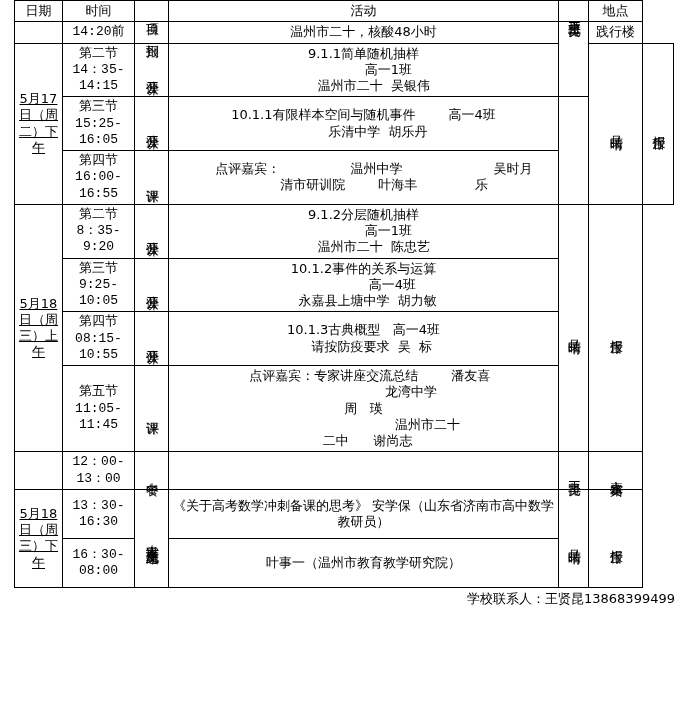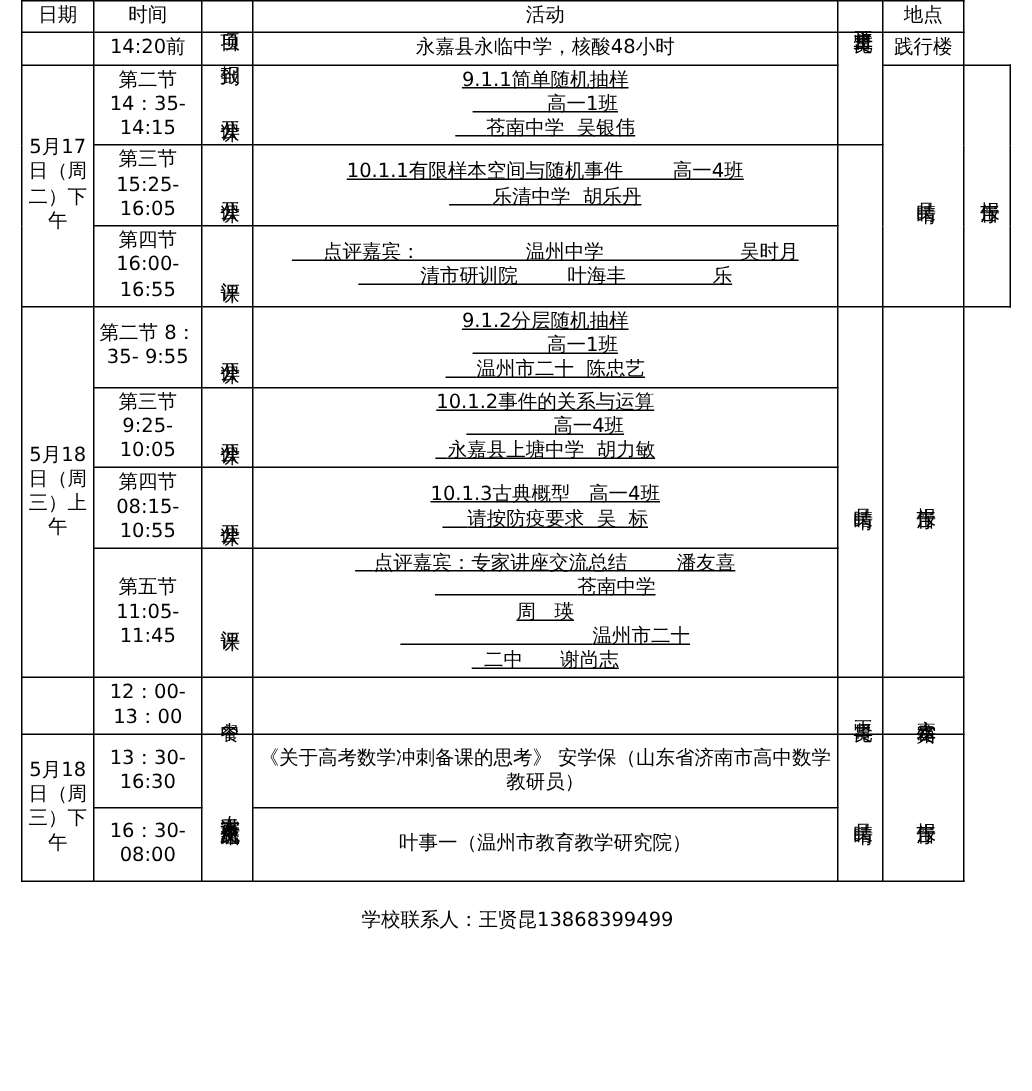--- a/index.html
+++ b/index.html
@@ -53,29 +53,29 @@
     margin: 0 auto;
     display: inline-block;
   }
   .hdr { font-size: 13.5px; }
   .act-cell {
     text-align: left;
     padding-left: 6px;
     padding-right: 6px;
     line-height: 1.45;
   }
-  .act-cell .line { display: block; white-space: pre-wrap; text-decoration: underline; }
+  .act-cell .line { display: block; white-space: pre-wrap; }
   .act-center { text-align: center; }
-  .date-cell { line-height: 1.3; }
-  .time-cell { line-height: 1.3; font-size: 12.5px; }
+  .date-cell { line-height: 1.3; text-decoration: underline; }
+  .time-cell { line-height: 1.3; font-size: 12.5px; font-family: Liberation Mono, monospace; }
   .footer {
     width: 660px;
-    margin: 16px auto 0 auto;
+    margin: 2px auto 0 auto;
     font-size: 13px;
-    text-align: center;
+    text-align: right;
     padding-left: 2px;
   }
   .tall { height: 44px; }
 </style>
 </head>
 <body>
 
 <div class="sheet">
 
   <table class="schedule">
@@ -95,35 +95,35 @@
         <td class="hdr"><span class="vert">项目</span></td>
         <td class="hdr">活动</td>
         <td class="hdr"><span class="vert">主持王贤昆</span></td>
         <td class="hdr">地点</td>
       </tr>
 
       <tr>
         <td></td>
         <td class="time-cell">14:20前</td>
         <td><span class="vert">报到</span></td>
-        <td class="act-center">永嘉县永临中学，核酸48小时</td>
+        <td class="act-center">温州市二十，核酸48小时</td>
         <td rowspan="2"><span class="vert"></span></td>
         <td><span>践行楼</span></td>
       </tr>
 
       <tr>
         <td rowspan="3" class="date-cell">5月17日（周二）下午</td>
         <td class="time-cell">第二节
 14：35-
 14:15</td>
         <td><span class="vert">公开课</span></td>
         <td class="act-cell">
           <span class="line">9.1.1简单随机抽样</span>
           <span class="line">            高一1班</span>
-          <span class="line">     苍南中学  吴银伟</span>
+          <span class="line">     温州市二十  吴银伟</span>
         </td>
         <td rowspan="3"><span class="vert">吴晴晴</span></td>
         <td rowspan="3"><span class="vert">报告厅</span></td>
       </tr>
 
       <tr>
         <td class="time-cell">第三节
 15:25-
 16:05</td>
         <td><span class="vert">公开课</span></td>
@@ -141,21 +141,21 @@
         <td class="act-cell">
           <span class="line">     点评嘉宾：                 温州中学                      吴时月</span>
           <span class="line">          清市研训院        叶海丰              乐</span>
         </td>
       </tr>
 
       <tr>
         <td rowspan="4" class="date-cell">5月18日（周三）上午</td>
         <td class="time-cell">第二节
 8：35-
-9:55</td>
+9:20</td>
         <td><span class="vert">公开课</span></td>
         <td class="act-cell">
           <span class="line">9.1.2分层随机抽样</span>
           <span class="line">            高一1班</span>
           <span class="line">     温州市二十  陈忠艺</span>
         </td>
         <td rowspan="4"><span class="vert">吴晴晴</span></td>
         <td rowspan="4"><span class="vert">报告厅</span></td>
       </tr>
 
@@ -182,21 +182,21 @@
         </td>
       </tr>
 
       <tr>
         <td class="time-cell">第五节
 11:05-
 11:45</td>
         <td><span class="vert">评课</span></td>
         <td class="act-cell">
           <span class="line">   点评嘉宾：专家讲座交流总结        潘友喜</span>
-          <span class="line">                       苍南中学</span>
+          <span class="line">                       龙湾中学</span>
           <span class="line">周   瑛</span>
           <span class="line">                               温州市二十</span>
           <span class="line">  二中      谢尚志</span>
         </td>
       </tr>
 
       <tr>
         <td></td>
         <td class="time-cell">12：00-
 13：00</td>

